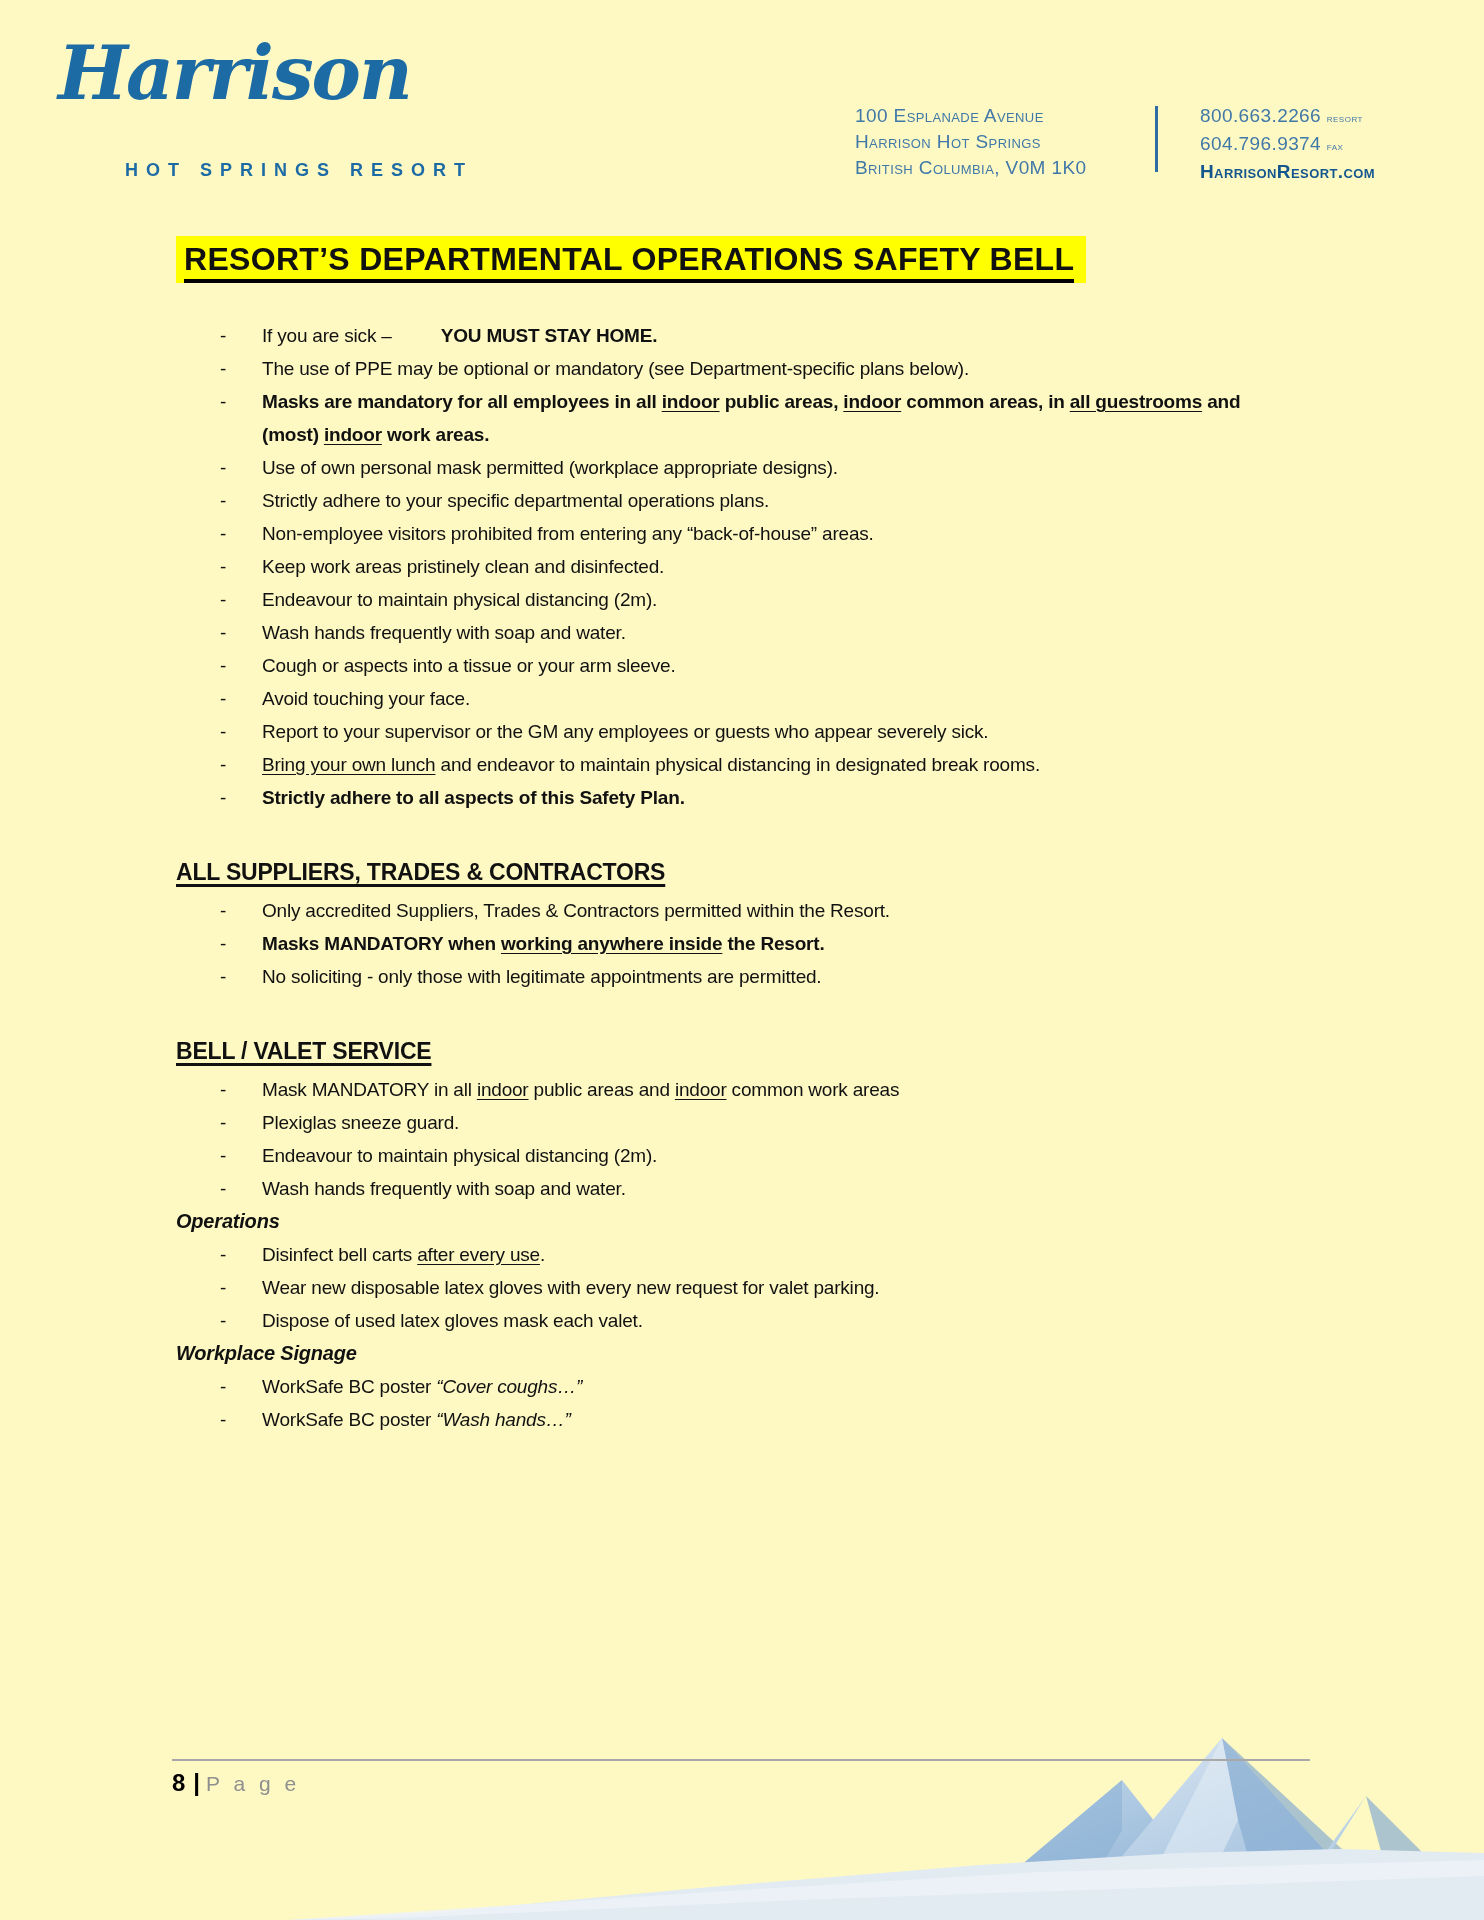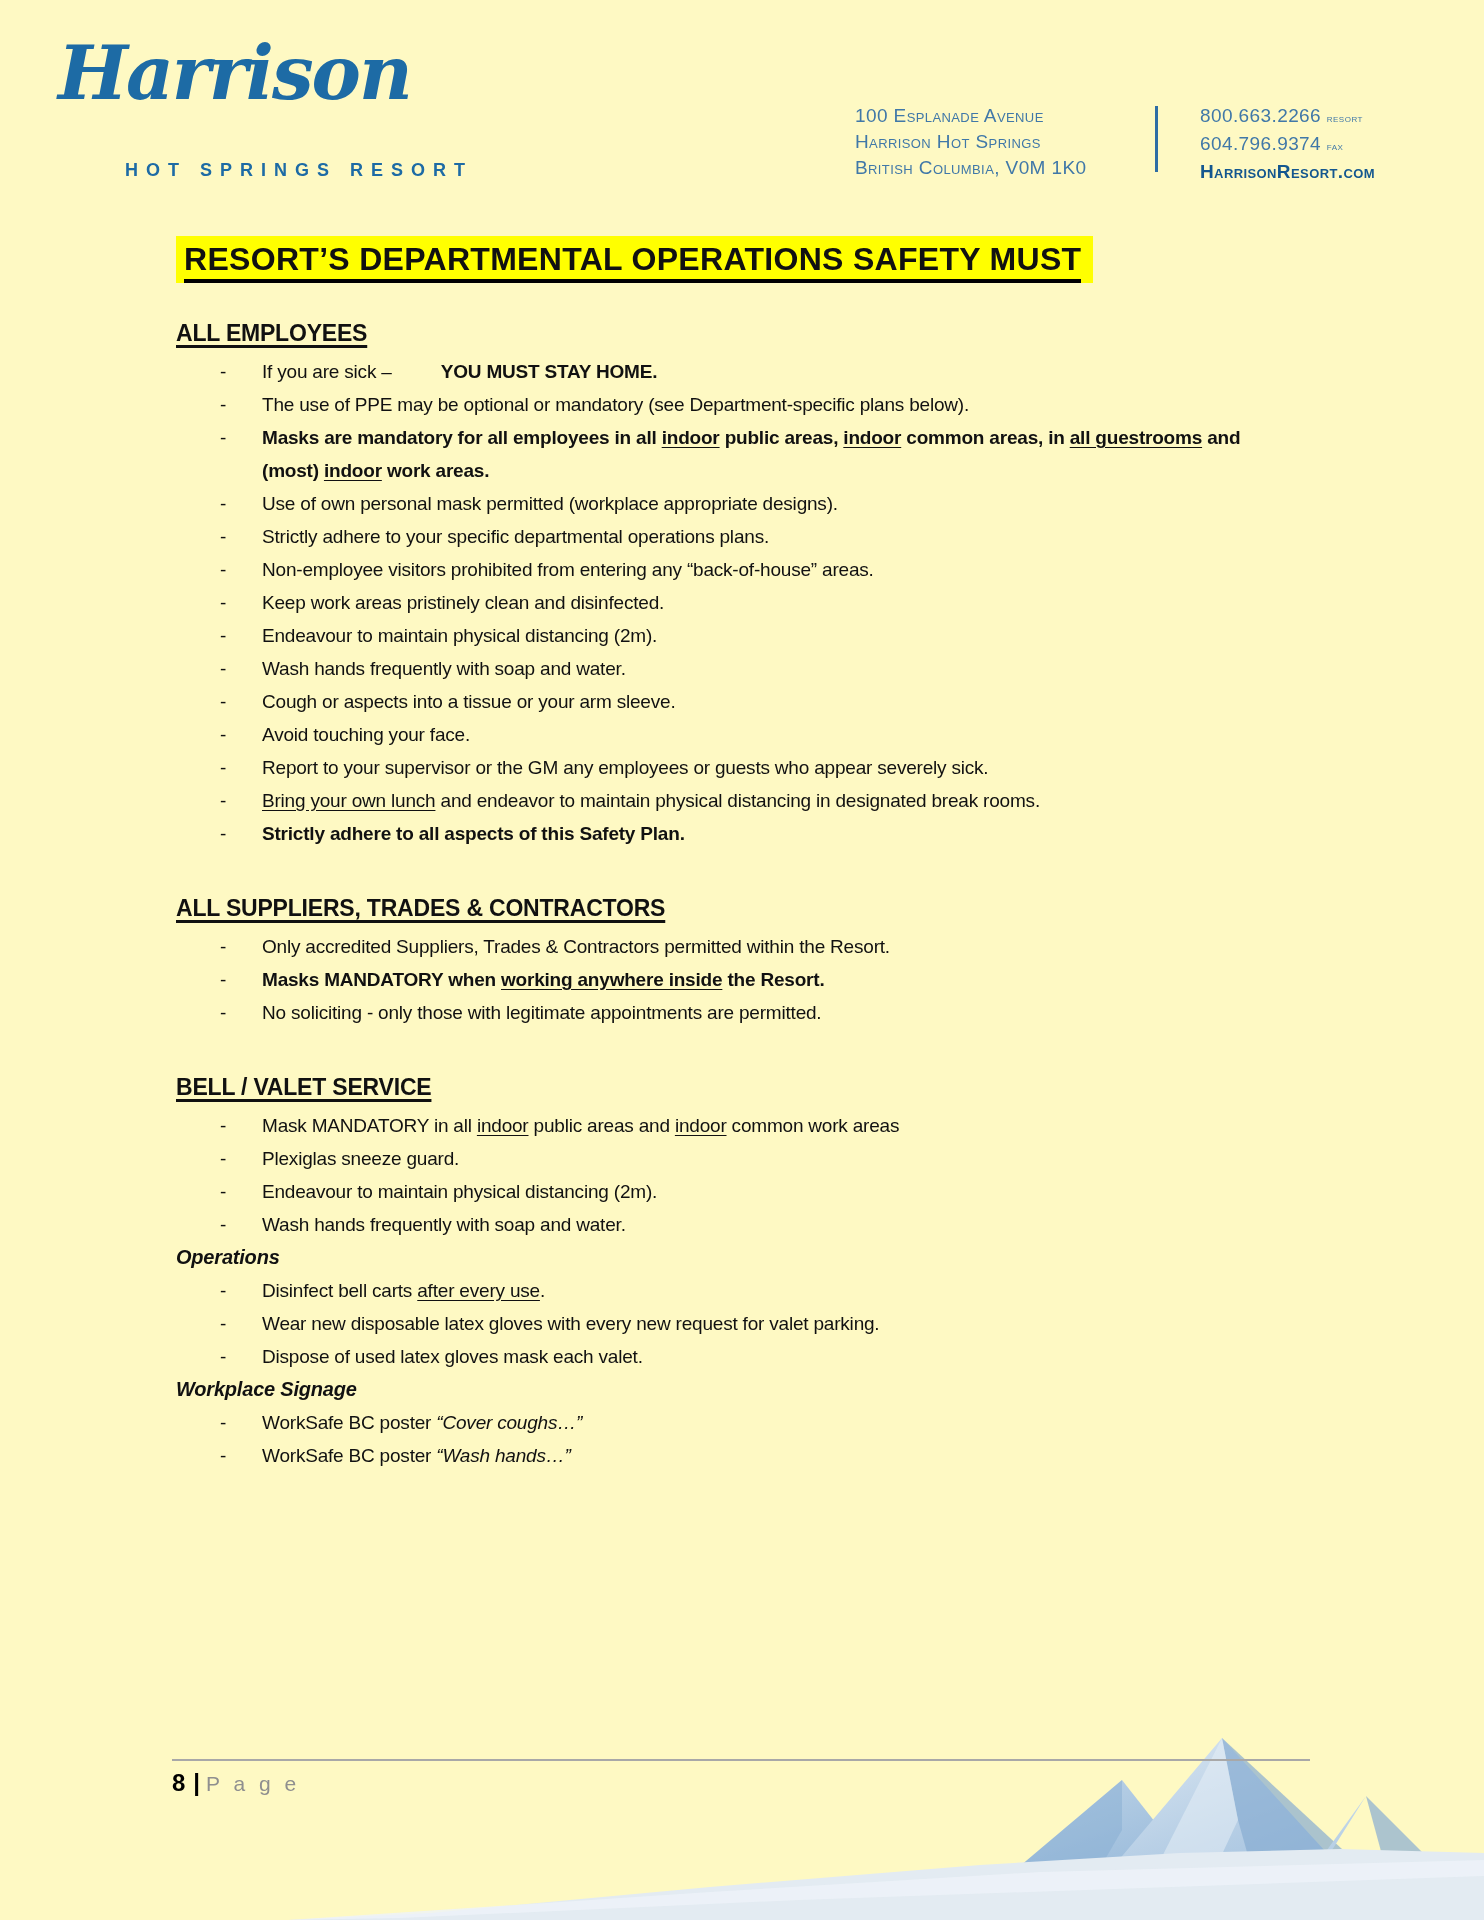--- a/index.html
+++ b/index.html
@@ -98,25 +98,24 @@
         <span class="small-label">fax</span>
       </div>
       <div>
         <span class="website">HarrisonResort.com</span>
       </div>
     </div>
   </div>
 
   <div class="doc">
     <div class="doc-title-wrap">
-      <span class="doc-title"><span class="under">RESORT’S DEPARTMENTAL OPERATIONS SAFETY MUST</span></span>
+      <span class="doc-title"><span class="under">RESORT’S DEPARTMENTAL OPERATIONS SAFETY BELL</span></span>
     </div>
     <div>
         <section>
-          <h2 class="sec-heading">ALL EMPLOYEES</h2>
           <div class="bullet-row">
             <span class="dash">-</span>
             <span class="bullet-text"><span>If you are sick – </span><span style="font-weight: 700; margin-left: 44px;">YOU MUST STAY HOME.</span></span>
           </div>
           <div class="bullet-row">
             <span class="dash">-</span>
             <span class="bullet-text"><span>The use of PPE may be optional or mandatory (see Department-specific plans below).</span></span>
           </div>
           <div class="bullet-row">
             <span class="dash">-</span>

